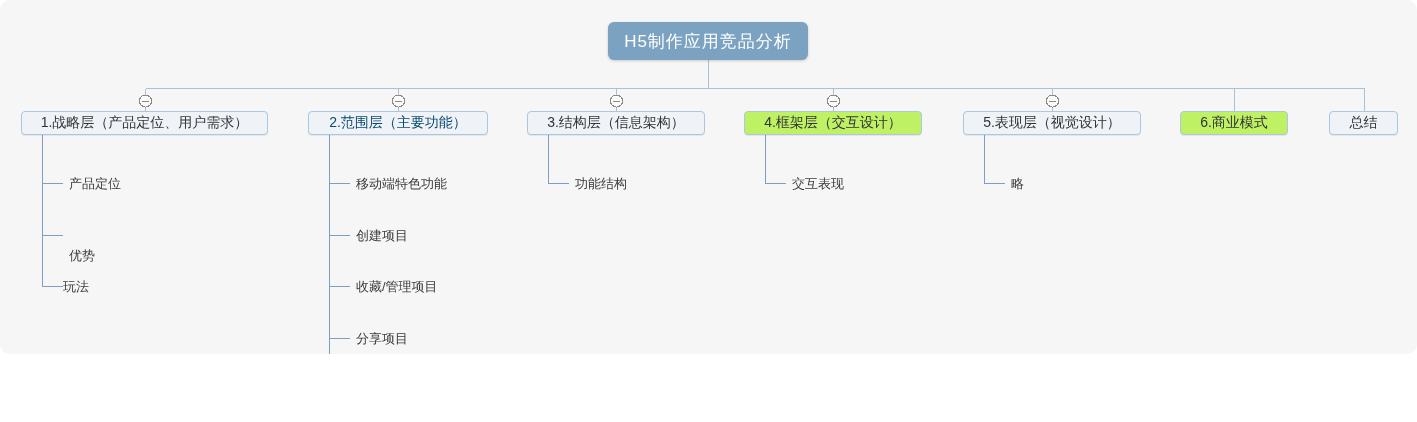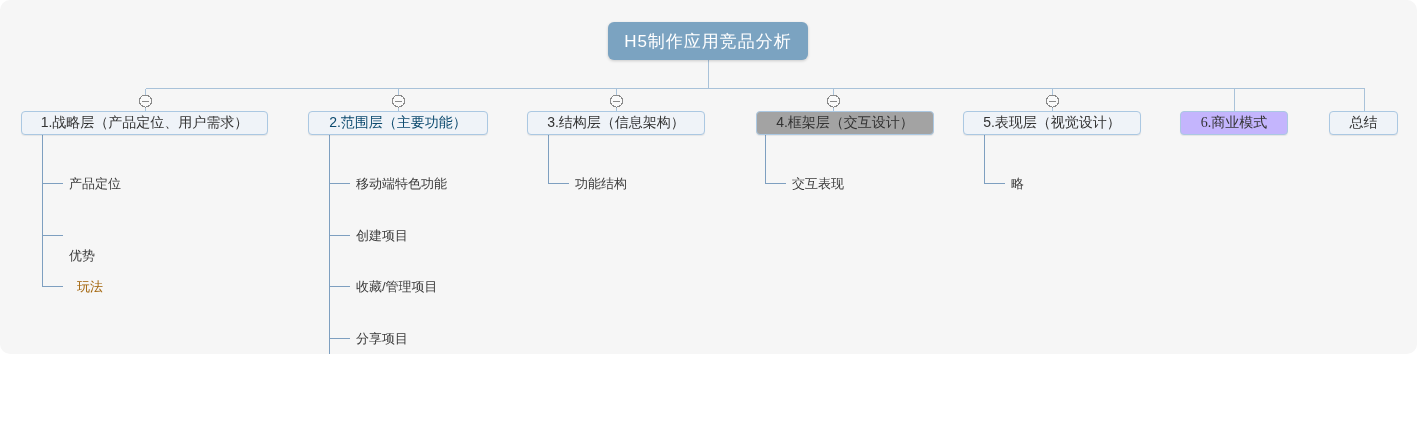--- a/index.html
+++ b/index.html
@@ -103,29 +103,29 @@
       <line x1="984.5" y1="135" x2="984.5" y2="183.5" stroke="#7e9fc0" stroke-width="1"></line>
       <line x1="984.5" y1="183.5" x2="1004.5" y2="183.5" stroke="#7e9fc0" stroke-width="1"></line>
       <line x1="1234.5" y1="88.5" x2="1234.5" y2="111" stroke="#a9c2d9" stroke-width="1"></line>
       <line x1="1364.5" y1="88.5" x2="1364.5" y2="111" stroke="#a9c2d9" stroke-width="1"></line>
     </svg>
   <div id="nodes">
       <div class="root-topic" style="left: 608px; top: 22px; width: 200px; height: 38px; background: rgb(123, 163, 193); color: rgb(255, 255, 255);">H5制作应用竞品分析</div>
       <div class="main-topic" style="left: 21px; top: 111px; width: 247px; height: 24px; background: rgb(239, 243, 248); border-color: rgb(171, 200, 226); color: rgb(51, 51, 51);">1.战略层（产品定位、用户需求）</div>
       <div class="sub-topic" style="left: 69px; top: 173px; color: rgb(59, 59, 59);">产品定位</div>
       <div class="sub-topic" style="left: 69px; top: 225px; color: rgb(59, 59, 59); margin-top: 20px;">优势</div>
-      <div class="sub-topic" style="left: 77px; top: 276px; color: #a16207;">玩法</div>
+      <div class="sub-topic" style="left: 63px; top: 276px; color: #404040;">玩法</div>
       <div class="main-topic" style="left: 308px; top: 111px; width: 180px; height: 24px; background: rgb(239, 243, 248); border-color: rgb(171, 200, 226); color: #0c4a6e;">2.范围层（主要功能）</div>
       <div class="sub-topic" style="left: 356px; top: 173px; color: rgb(59, 59, 59);">移动端特色功能</div>
       <div class="sub-topic" style="left: 356px; top: 225px; color: rgb(59, 59, 59);">创建项目</div>
       <div class="sub-topic" style="left: 356px; top: 276px; color: rgb(59, 59, 59);">收藏/管理项目</div>
       <div class="sub-topic" style="left: 356px; top: 328px; color: rgb(59, 59, 59);">分享项目</div>
       <div class="sub-topic" style="left: 356px; top: 379px; color: #4d7c0f;">发现项目</div>
       <div class="main-topic" style="left: 527px; top: 111px; width: 178px; height: 24px; background: rgb(239, 243, 248); border-color: rgb(171, 200, 226); color: rgb(51, 51, 51);">3.结构层（信息架构）</div>
       <div class="sub-topic" style="left: 575px; top: 173px; color: rgb(59, 59, 59);">功能结构</div>
-      <div class="main-topic" style="left: 744px; top: 111px; width: 178px; height: 24px; background: #a3a3a3; border-color: rgb(171, 200, 226); color: rgb(51, 51, 51); margin-left: 12px;">4.框架层（交互设计）</div>
+      <div class="main-topic" style="left: 744px; top: 111px; width: 178px; height: 24px; background: #bef264; border-color: rgb(171, 200, 226); color: rgb(51, 51, 51);">4.框架层（交互设计）</div>
       <div class="sub-topic" style="left: 792px; top: 173px; color: rgb(59, 59, 59);">交互表现</div>
       <div class="main-topic" style="left: 963px; top: 111px; width: 178px; height: 24px; background: rgb(239, 243, 248); border-color: rgb(171, 200, 226); color: rgb(51, 51, 51); text-align: right;">5.表现层（视觉设计）</div>
       <div class="sub-topic" style="left: 1011px; top: 173px; color: rgb(59, 59, 59);">略</div>
-      <div class="main-topic" style="left: 1180px; top: 111px; width: 108px; height: 24px; background: #c4b5fd; border-color: rgb(171, 200, 226); color: rgb(51, 51, 51); font-family: Liberation Serif, serif;">6.商业模式</div>
+      <div class="main-topic" style="left: 1180px; top: 111px; width: 108px; height: 24px; background: #bef264; border-color: rgb(171, 200, 226); color: rgb(51, 51, 51);">6.商业模式</div>
       <div class="main-topic" style="left: 1329px; top: 111px; width: 69px; height: 24px; background: rgb(239, 243, 248); border-color: rgb(171, 200, 226); color: rgb(51, 51, 51);">总结</div>
     </div>
 </div>
 
 </body></html>

